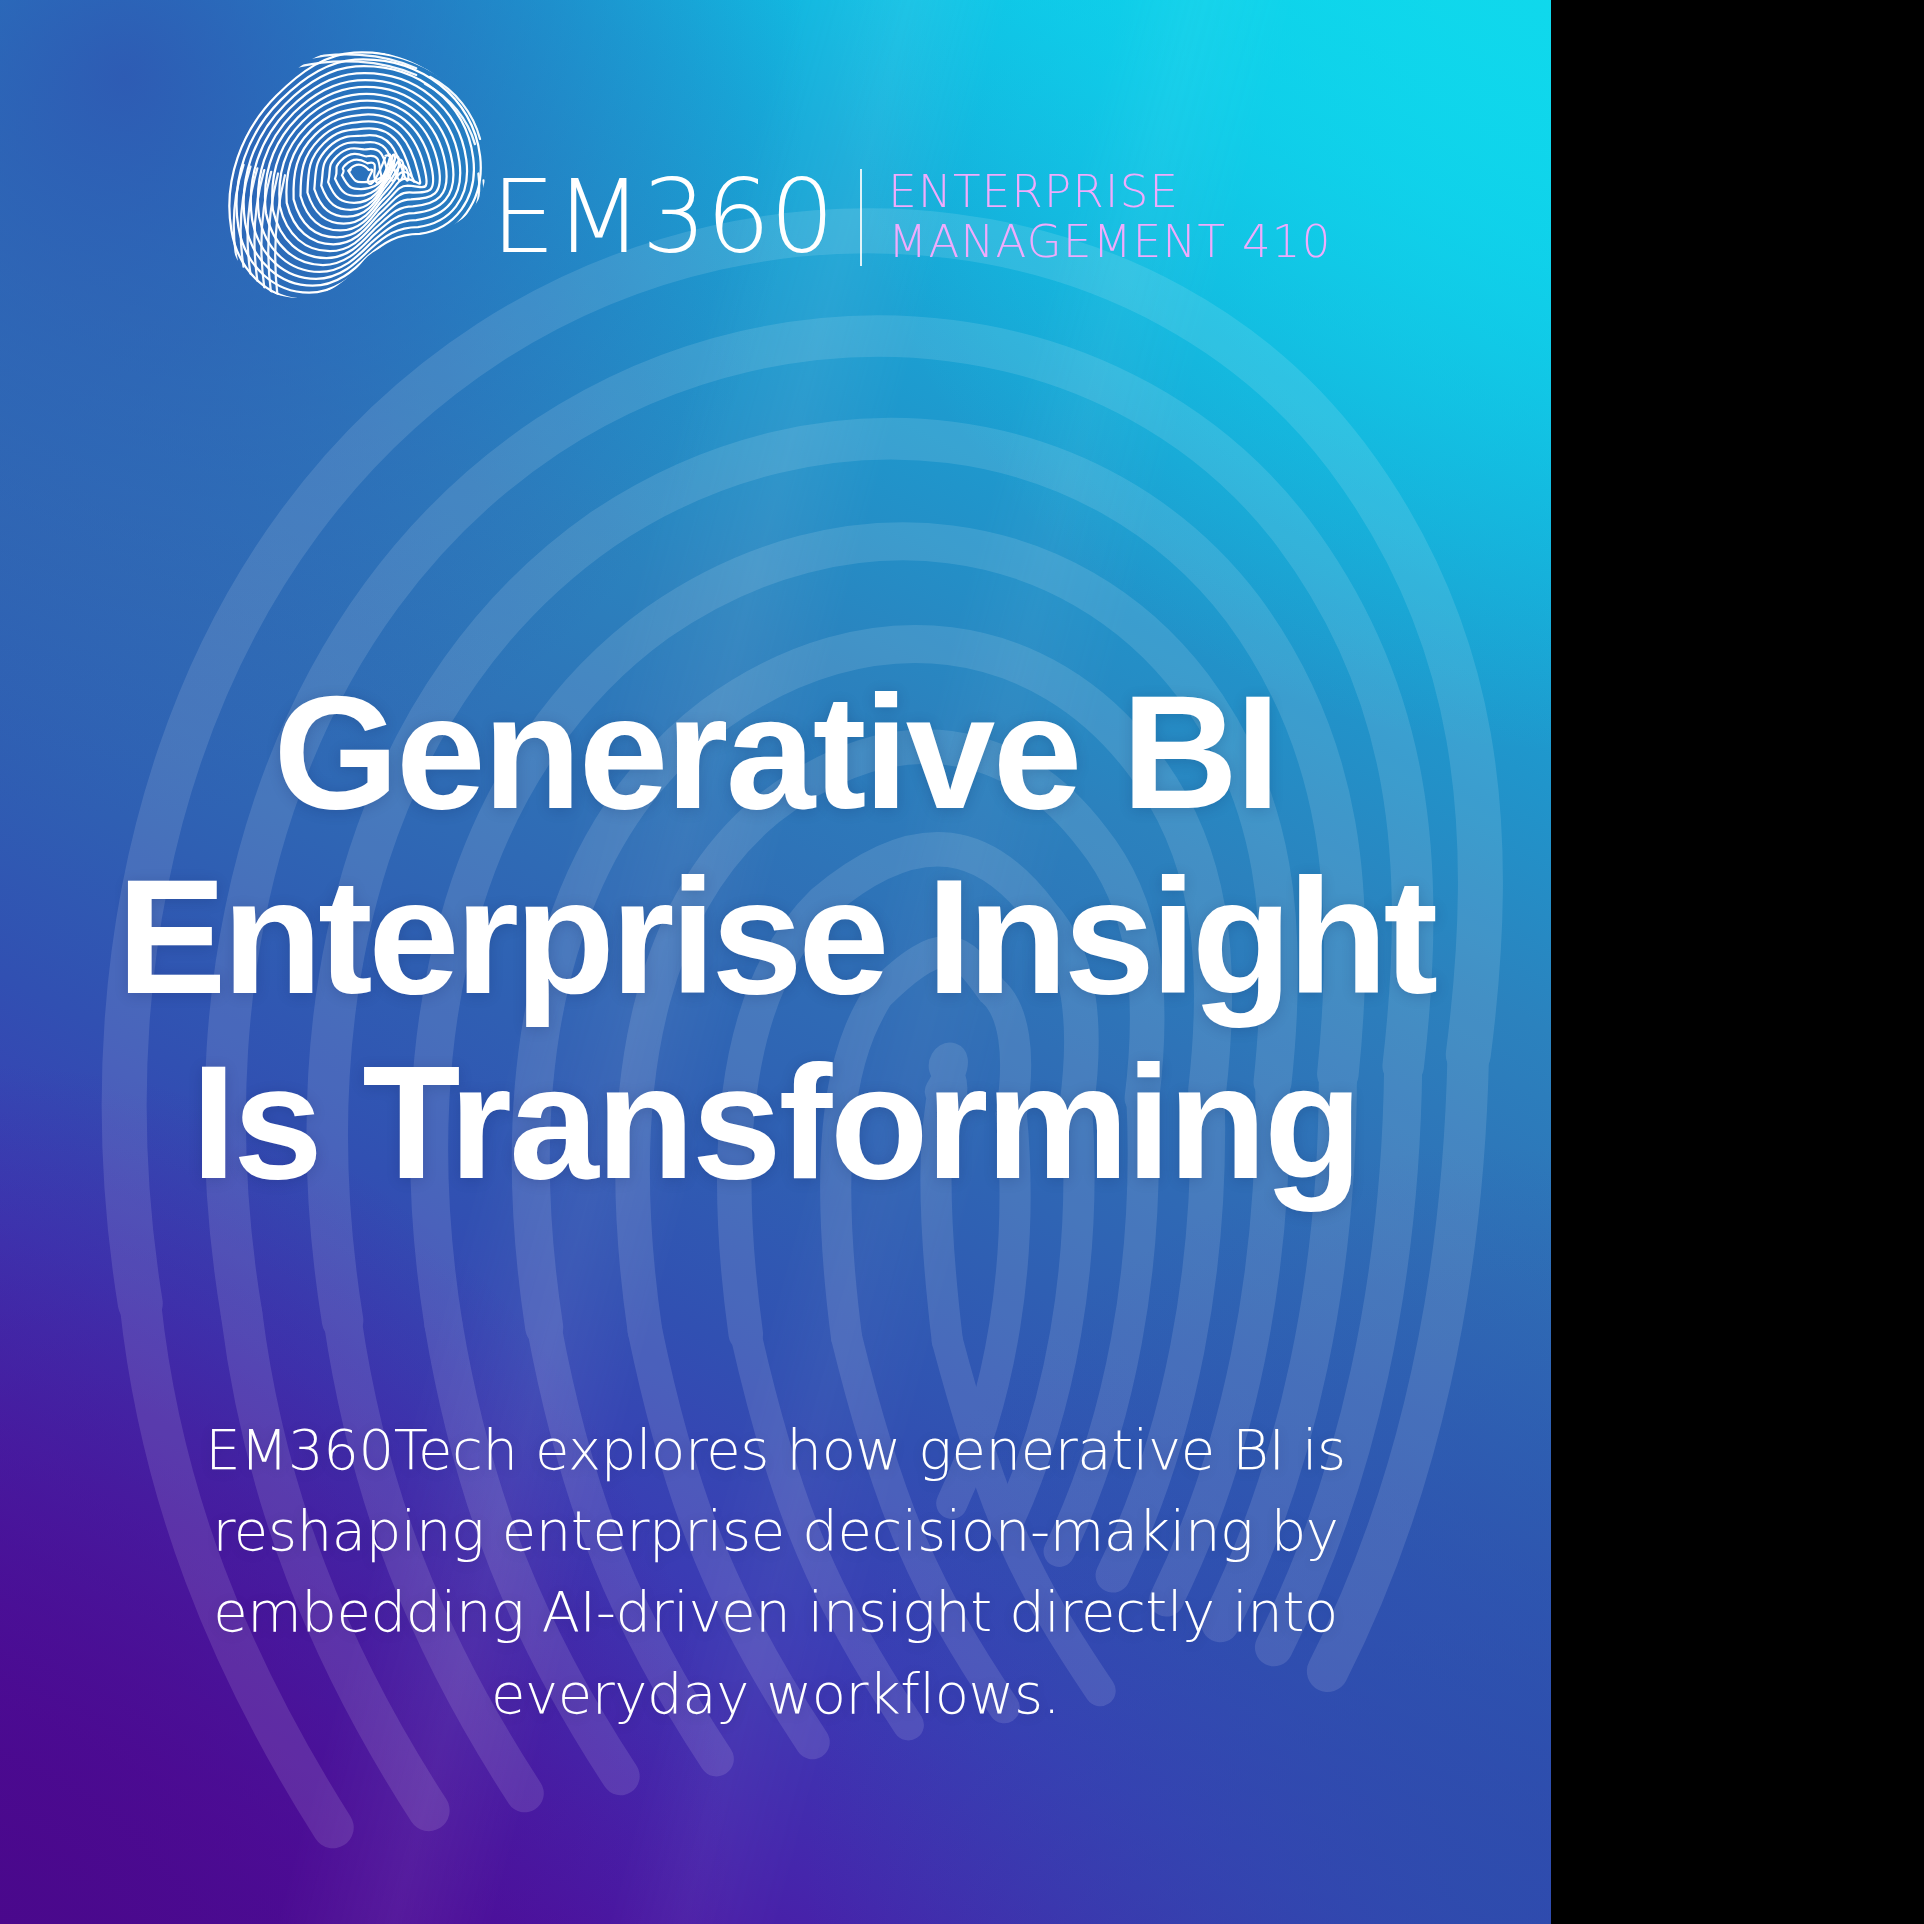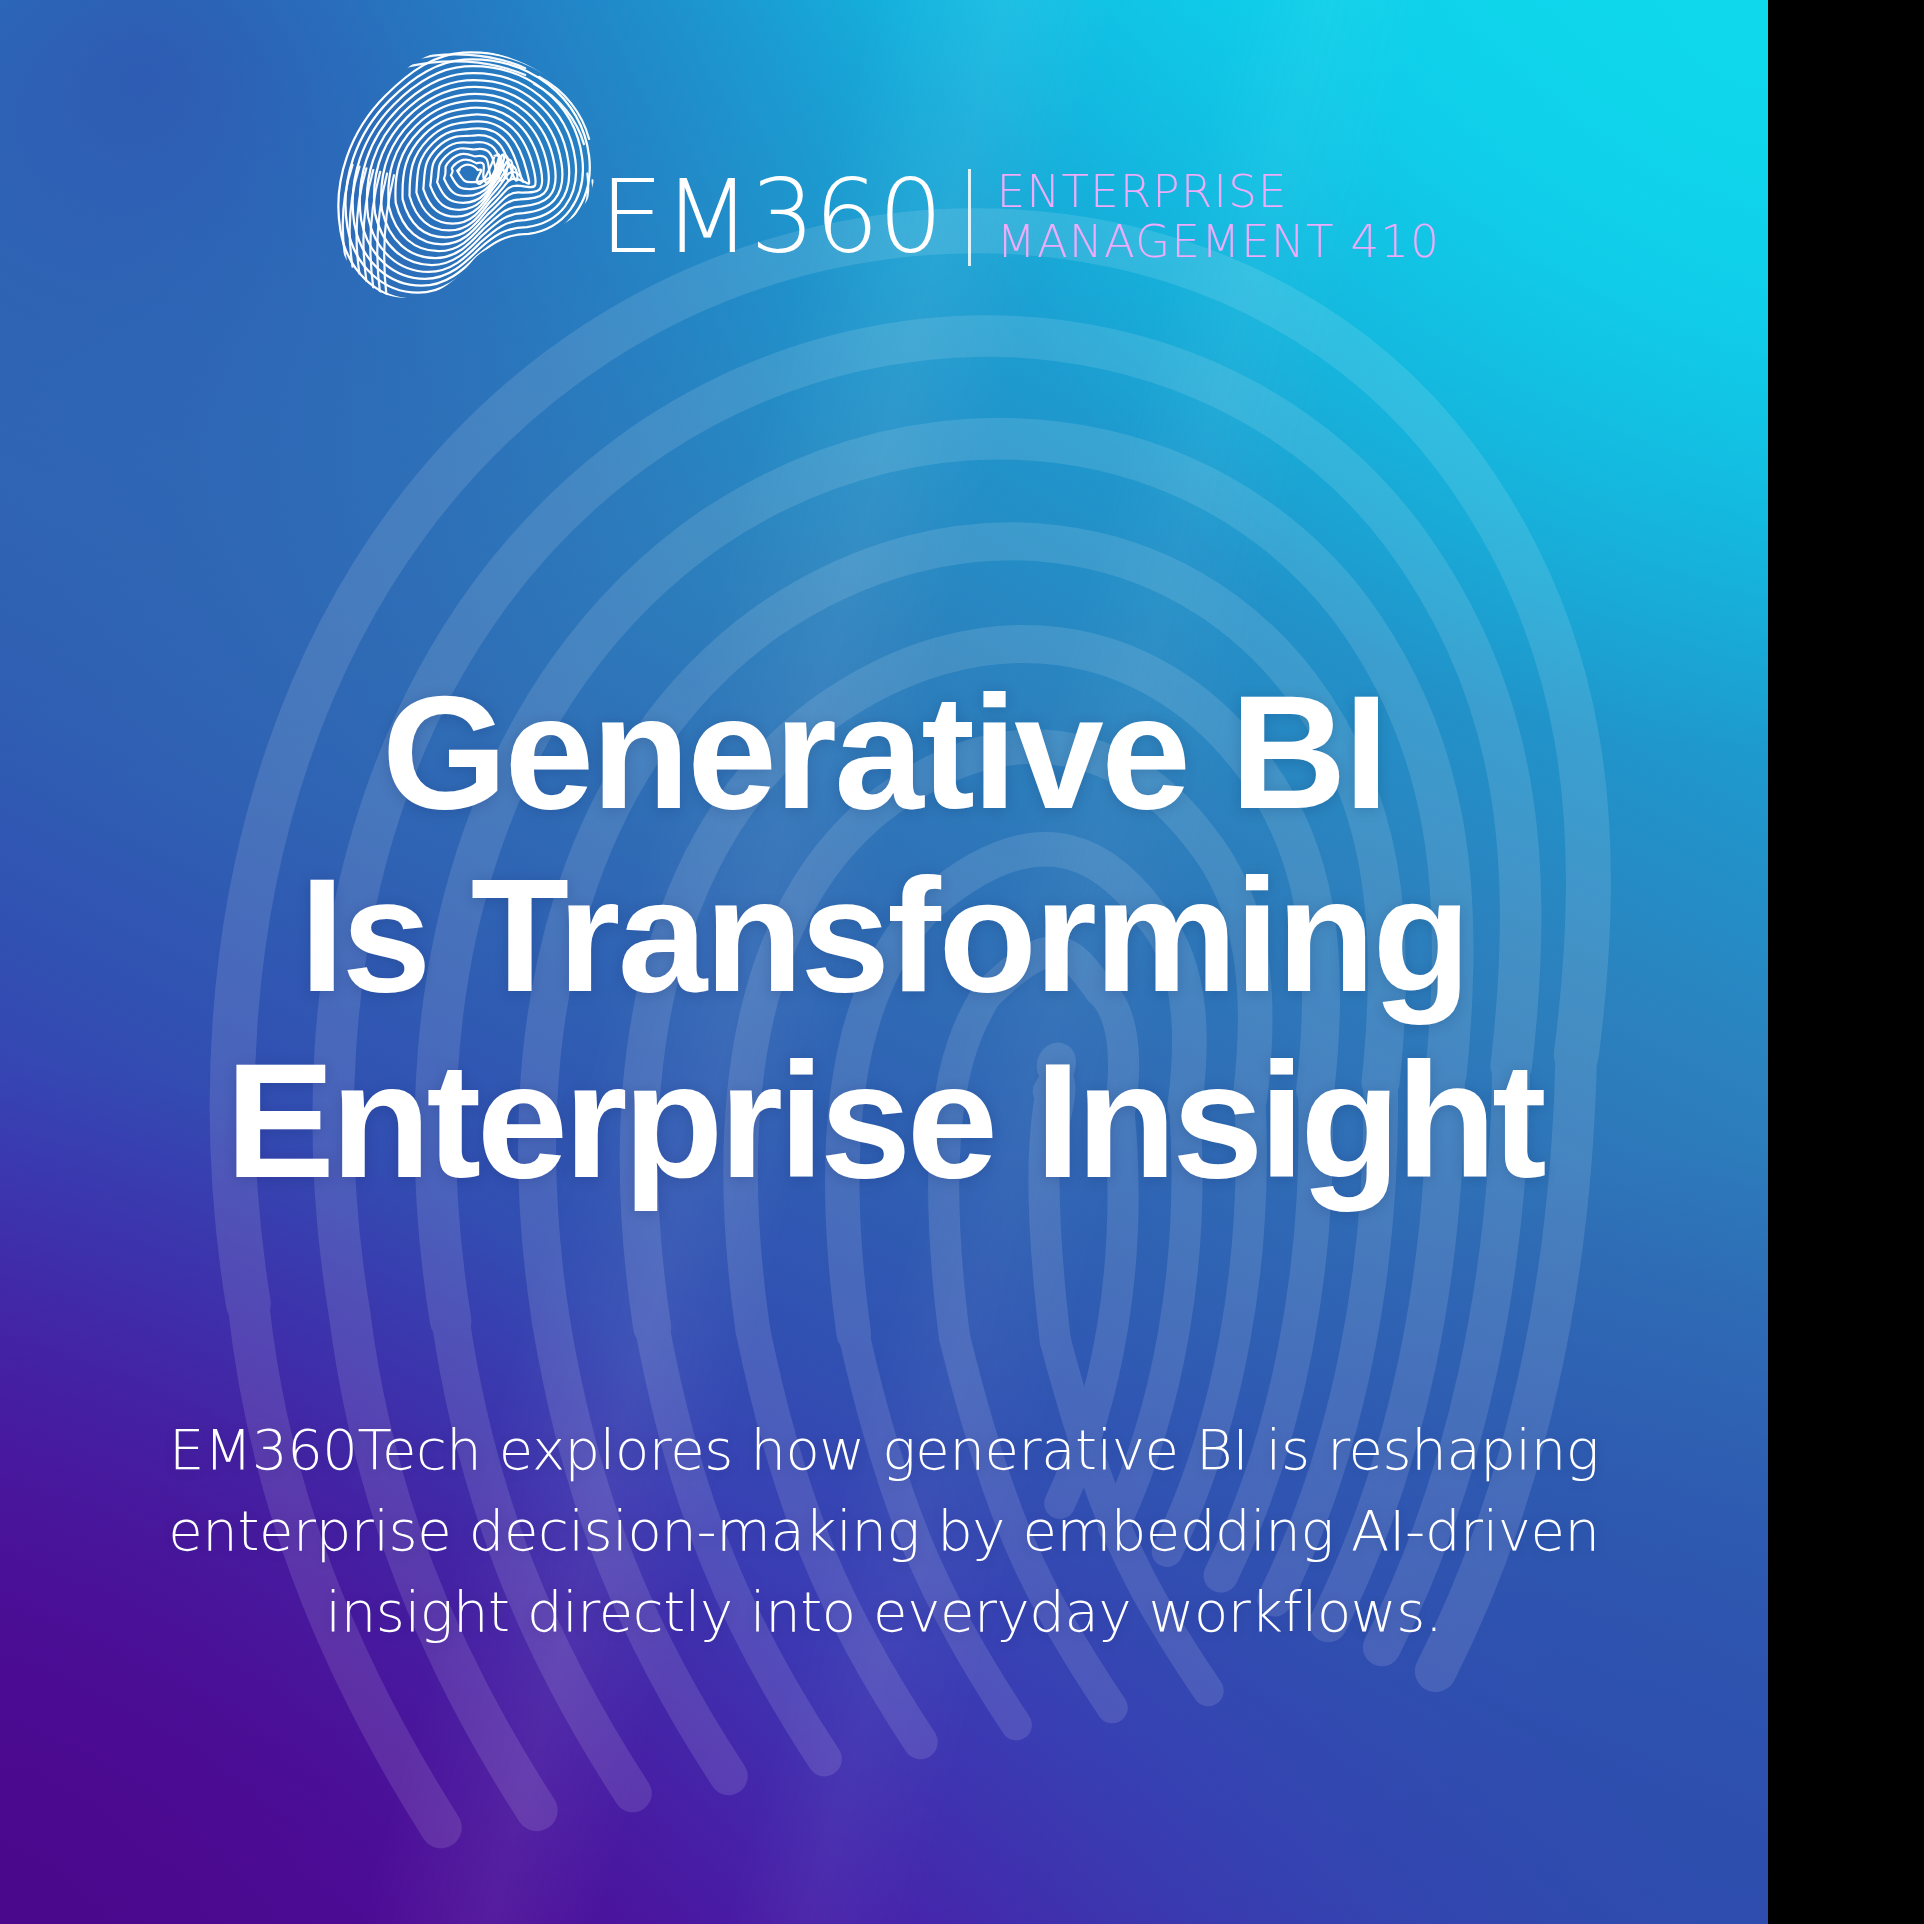--- a/index.html
+++ b/index.html
@@ -2,21 +2,21 @@
 <html style="font-size:14px"><head>
 <meta charset="utf-8">
 <style>
   html, body {
     margin: 0;
     padding: 0;
     background: #000;
   }
   #canvas {
     position: relative;
-    width: 1768px;
+    width: 1551px;
     height: 1925px;
     overflow: hidden;
     font-family: "Liberation Sans", sans-serif;
     background: #2f57b4;
   }
 
   
   .bg-base {
     position: absolute;
     inset: 0;
@@ -271,20 +271,20 @@
       <div class="tagline">
         <span>ENTERPRISE</span>
         <span>MANAGEMENT 410</span>
       </div>
     </div>
 
   </div>
 
   <h1 class="headline">
     <span class="hl hl-1">Generative BI</span>
+    <span class="hl hl-3">Enterprise Insight</span>
     <span class="hl hl-2">Is Transforming</span>
-    <span class="hl hl-3">Enterprise Insight</span>
   </h1>
 
   <p class="body-copy">EM360Tech explores how generative BI is reshaping enterprise decision-making by embedding AI-driven insight directly into everyday workflows.</p>
 
 </div>
 
 
 </body></html>

